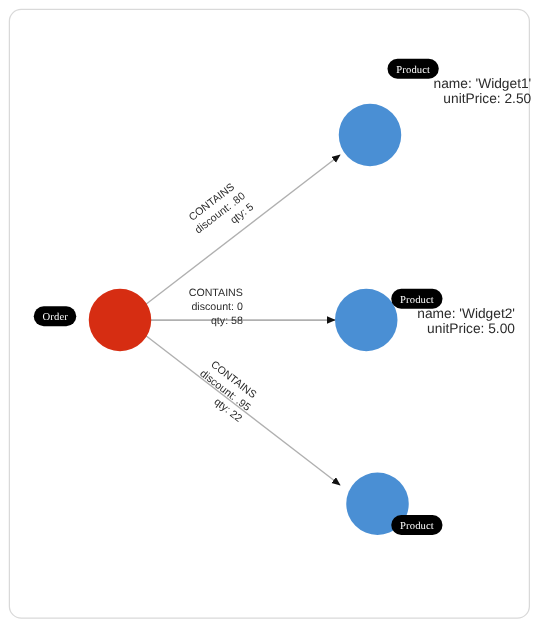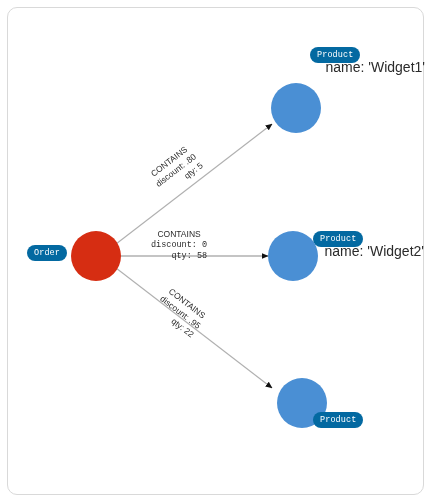--- a/index.html
+++ b/index.html
@@ -52,35 +52,35 @@
   }
 
   .node-product {
     background: #4a8fd4;
   }
 
   
   .node-badge {
     position: absolute;
     display: inline-block;
-    background: #0369a1;
+    background: #000000;
     color: #ffffff;
     font-size: 8.5px;
     line-height: 1;
     padding: 3.5px 7px 4px 7px;
     border-radius: 9px;
     white-space: nowrap;
     letter-spacing: 0.1px;
-    font-family: Liberation Mono, monospace;
+    font-family: Liberation Serif, serif;
   }
 
   
   .node-props {
     position: absolute;
-    font-size: 14px;
+    font-size: 11px;
     line-height: 11.5px;
     color: #2b2b2b;
     text-align: right;
     white-space: nowrap;
     font-family: "Liberation Sans", sans-serif;
   }
 
   
   .rel-label {
     position: absolute;
@@ -119,21 +119,20 @@
     transform: rotate(37.5deg);
     transform-origin: center center;
   }
 
   .rel-label-mid .rel-type,
   .rel-label-mid .rel-prop {
     text-align: center;
   }
   .rel-label-mid .rel-prop.align-right {
     text-align: right;
-    font-family: Liberation Mono, monospace;
   }
 </style>
 </head>
 <body>
 
 <div id="canvas-root">
 
   <div class="graph-card"></div>
 
   <svg class="graph-svg" viewBox="0 0 431 502" xmlns="http://www.w3.org/2000/svg">
@@ -150,26 +149,28 @@
     <line x1="116" y1="268" x2="272" y2="388" stroke="#b0b0b0" stroke-width="1.1" marker-end="url(#arrowhead)"></line>
   </svg>
 
   <div class="node-circle node-order" style="left:71px; top:231px; width:50px; height:50px;"></div>
   <div class="node-badge" style="left:27px; top:245px;">Order</div>
 
   <div class="node-circle node-product" style="left:271px; top:83px; width:50px; height:50px;"></div>
   <div class="node-badge" style="left:310px; top:47px;">Product</div>
   <div class="node-props" style="left:245px; top:62px; width:180px;">
     <div>name: 'Widget1'</div>
+    <div>unitPrice: 2.50</div>
   </div>
 
   <div class="node-circle node-product" style="left:268px; top:231px; width:50px; height:50px;"></div>
   <div class="node-badge" style="left:313px; top:231px;">Product</div>
-  <div class="node-props" style="left:244px; top:246px; width:180px;">
+  <div class="node-props" style="left:232px; top:246px; width:180px;">
     <div>name: 'Widget2'</div>
+    <div>unitPrice: 5.00</div>
   </div>
 
   <div class="node-circle node-product" style="left:277px; top:378px; width:50px; height:50px;"></div>
   <div class="node-badge" style="left:313px; top:412px;">Product</div>
   <div class="node-props" style="left:245px; top:428px; width:180px;">
   </div>
 
   <div class="rel-label rel-label-top">
     <span class="rel-type">CONTAINS</span>
     <span class="rel-prop">discount: .80</span>

